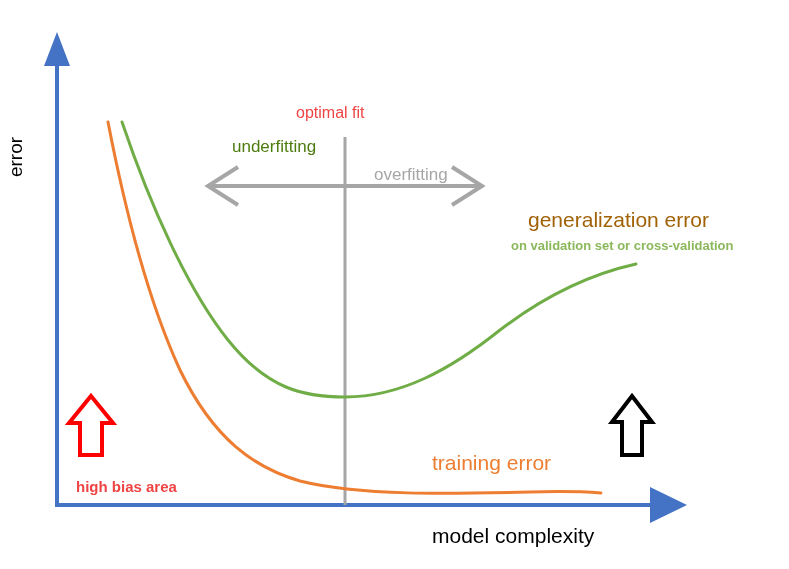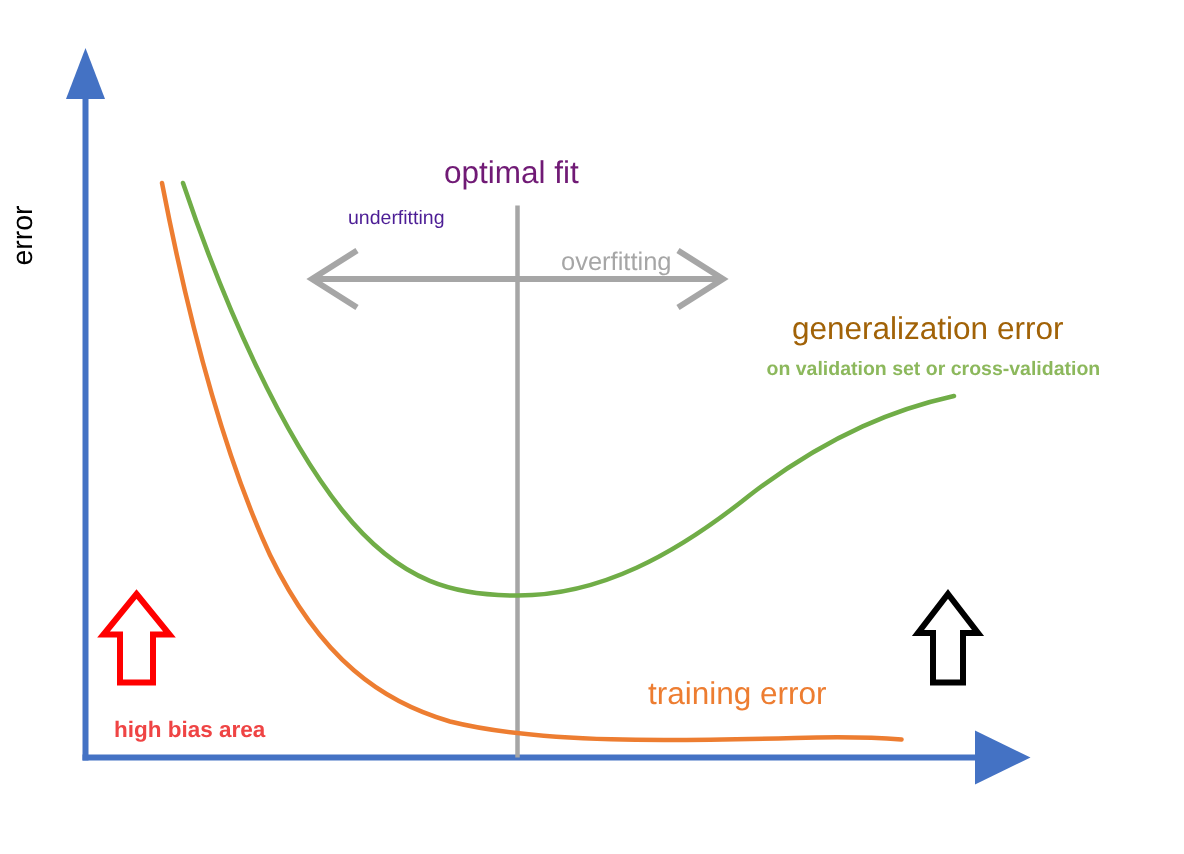--- a/index.html
+++ b/index.html
@@ -43,28 +43,28 @@
   }
   #x-axis-label {
     left: 432px;
     top: 525px;
     font-size: 21px;
     color: #000000;
   }
   #optimal-fit-label {
     left: 296px;
     top: 105px;
-    font-size: 21px;
-    color: #701a75;
+    font-size: 16px;
+    color: #ef4444;
   }
   #underfitting-label {
     left: 232px;
     top: 138px;
-    font-size: 13px;
-    color: #4c1d95;
+    font-size: 17px;
+    color: #4d7c0f;
   }
   #overfitting-label {
     left: 374px;
     top: 138px;
     font-size: 17px;
     color: #a6a6a6;
     margin-top: 28px;
   }
   #generalization-error-label {
     left: 528px;
@@ -139,20 +139,21 @@
              C 565,491 588,492 601,493" fill="none" stroke="#ed7d31" stroke-width="3" stroke-linecap="round"></path>
 
     <polygon points="91,396 113,423 102,423 102,455 80,455 80,423 69,423" fill="#ffffff" stroke="#ff0000" stroke-width="4" stroke-linejoin="miter"></polygon>
 
     <polygon points="632,396 652,422 642,422 642,455 622,455 622,422 612,422" fill="#ffffff" stroke="#000000" stroke-width="4" stroke-linejoin="miter"></polygon>
 
   </svg>
 
   <div class="lbl" id="y-axis-label">error</div>
 
+  <div class="lbl" id="x-axis-label">model complexity</div>
 
   <div class="lbl" id="optimal-fit-label">optimal fit</div>
 
   <div class="lbl" id="underfitting-label">underfitting</div>
 
   <div class="lbl" id="overfitting-label">overfitting</div>
 
   <div class="lbl" id="generalization-error-label">generalization error</div>
 
   <div class="lbl" id="training-error-label">training error</div>

